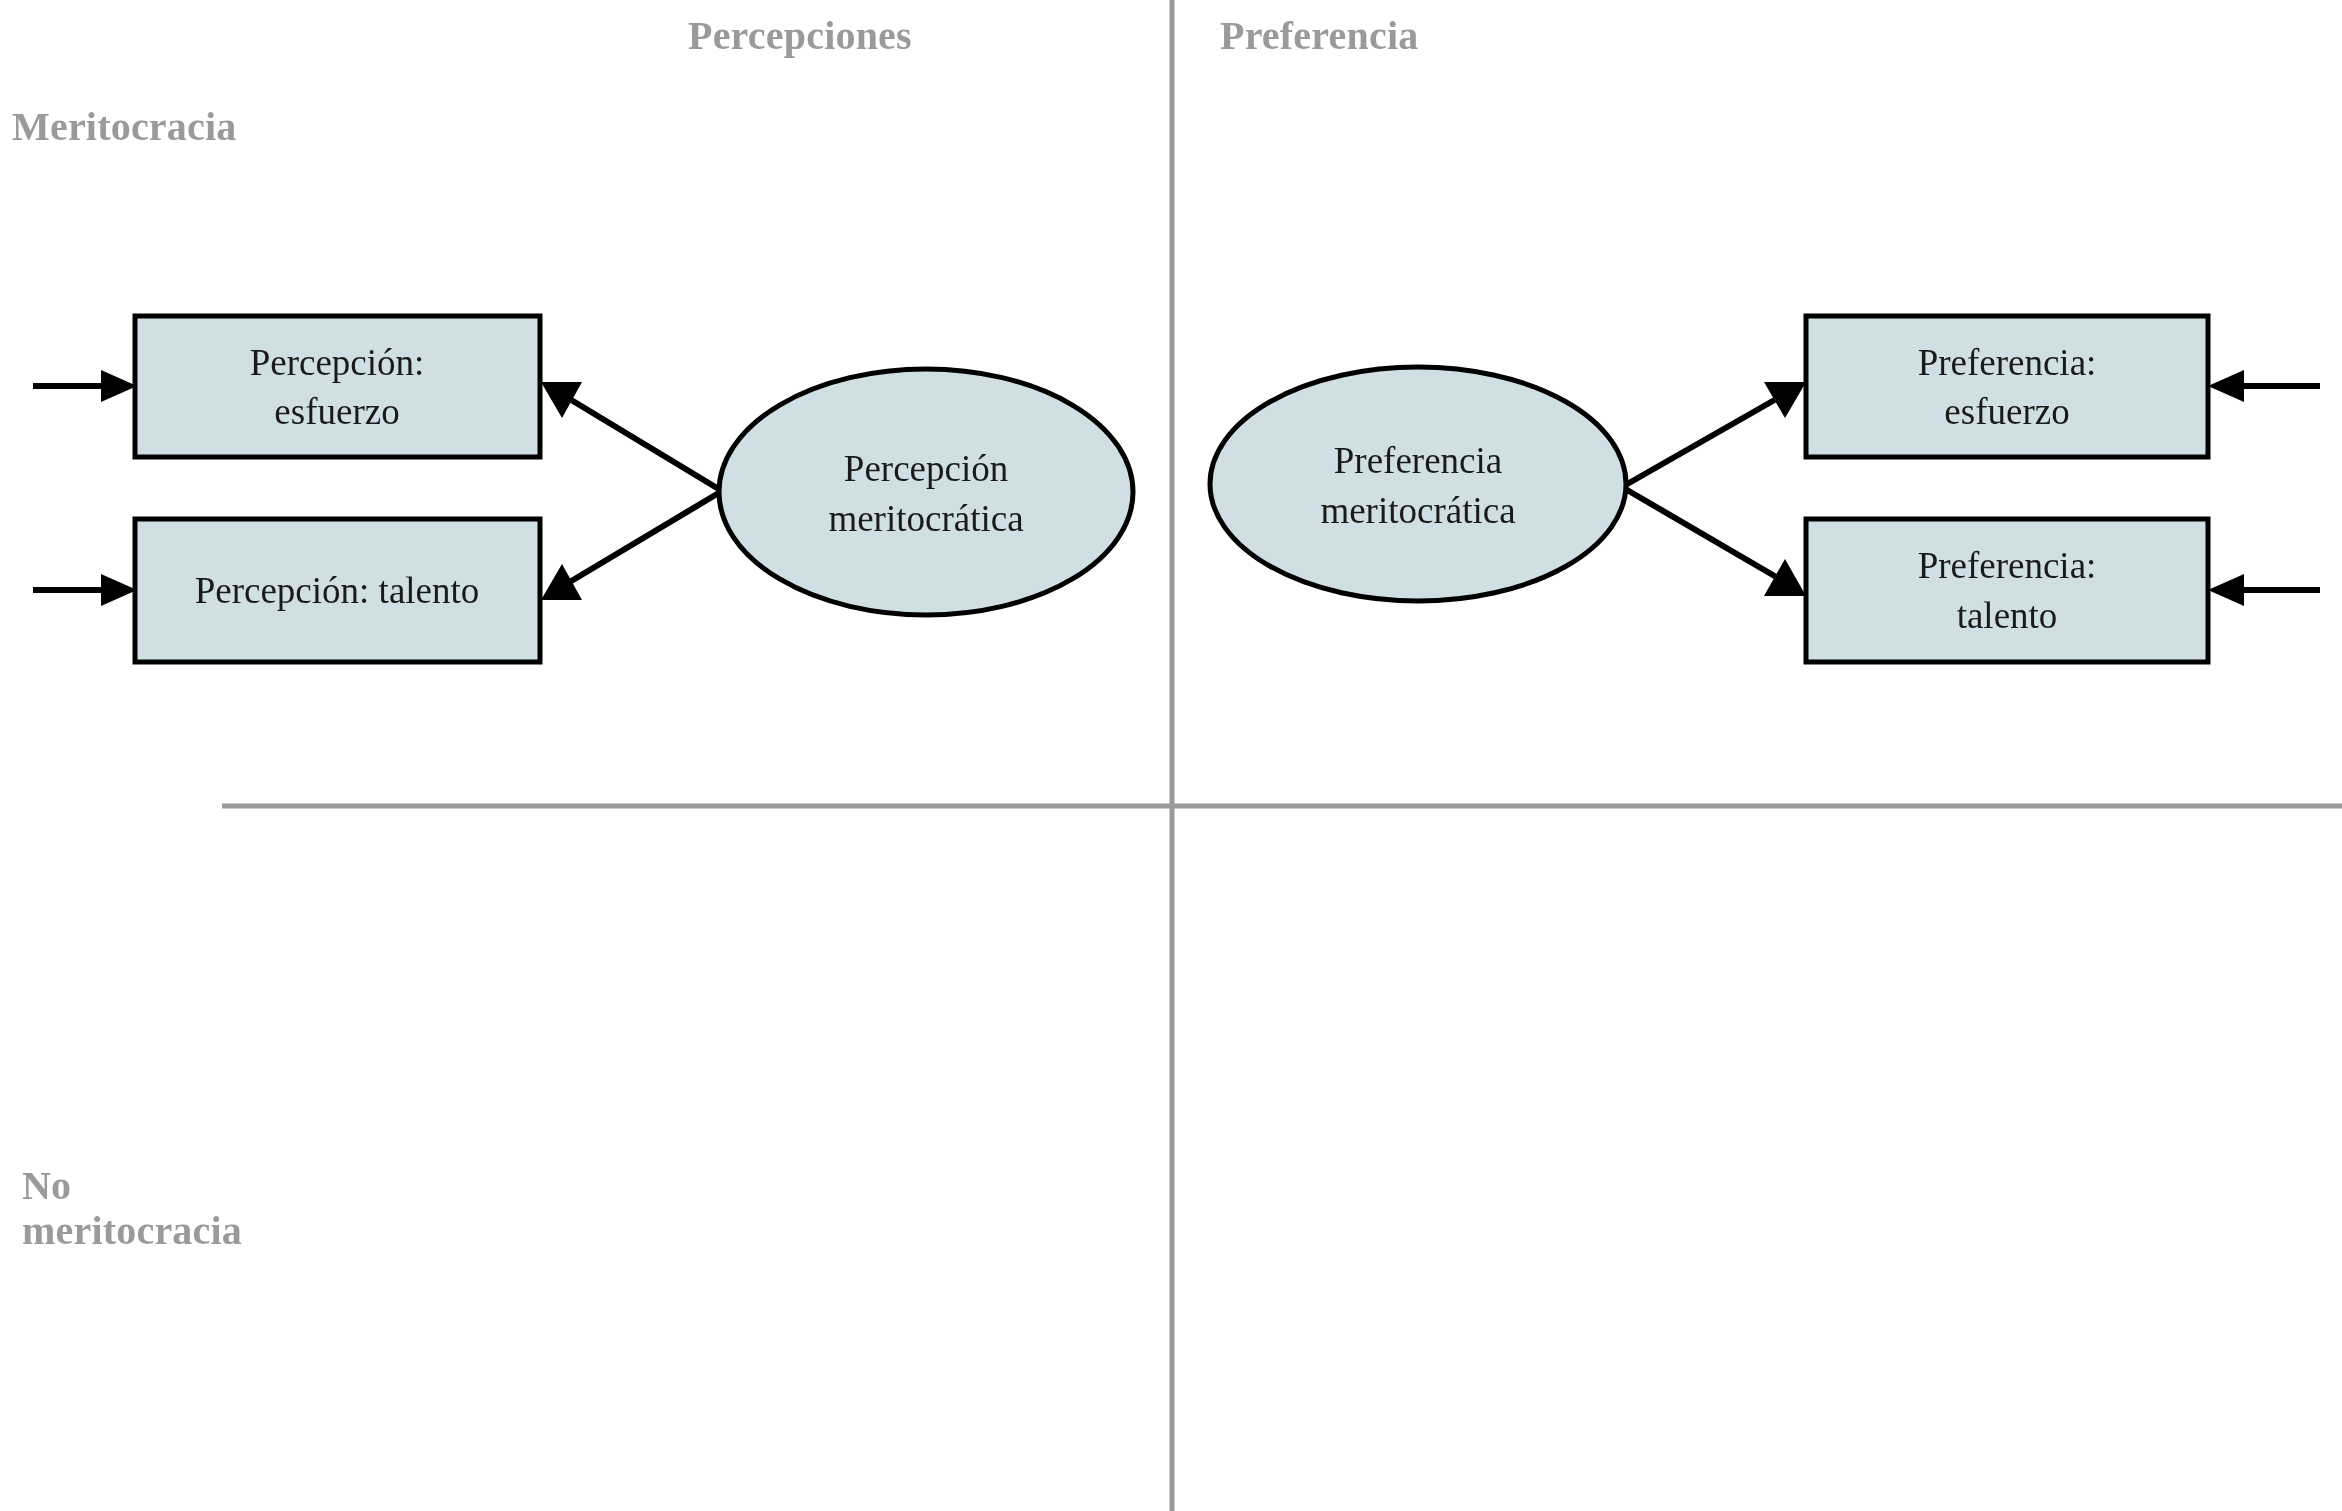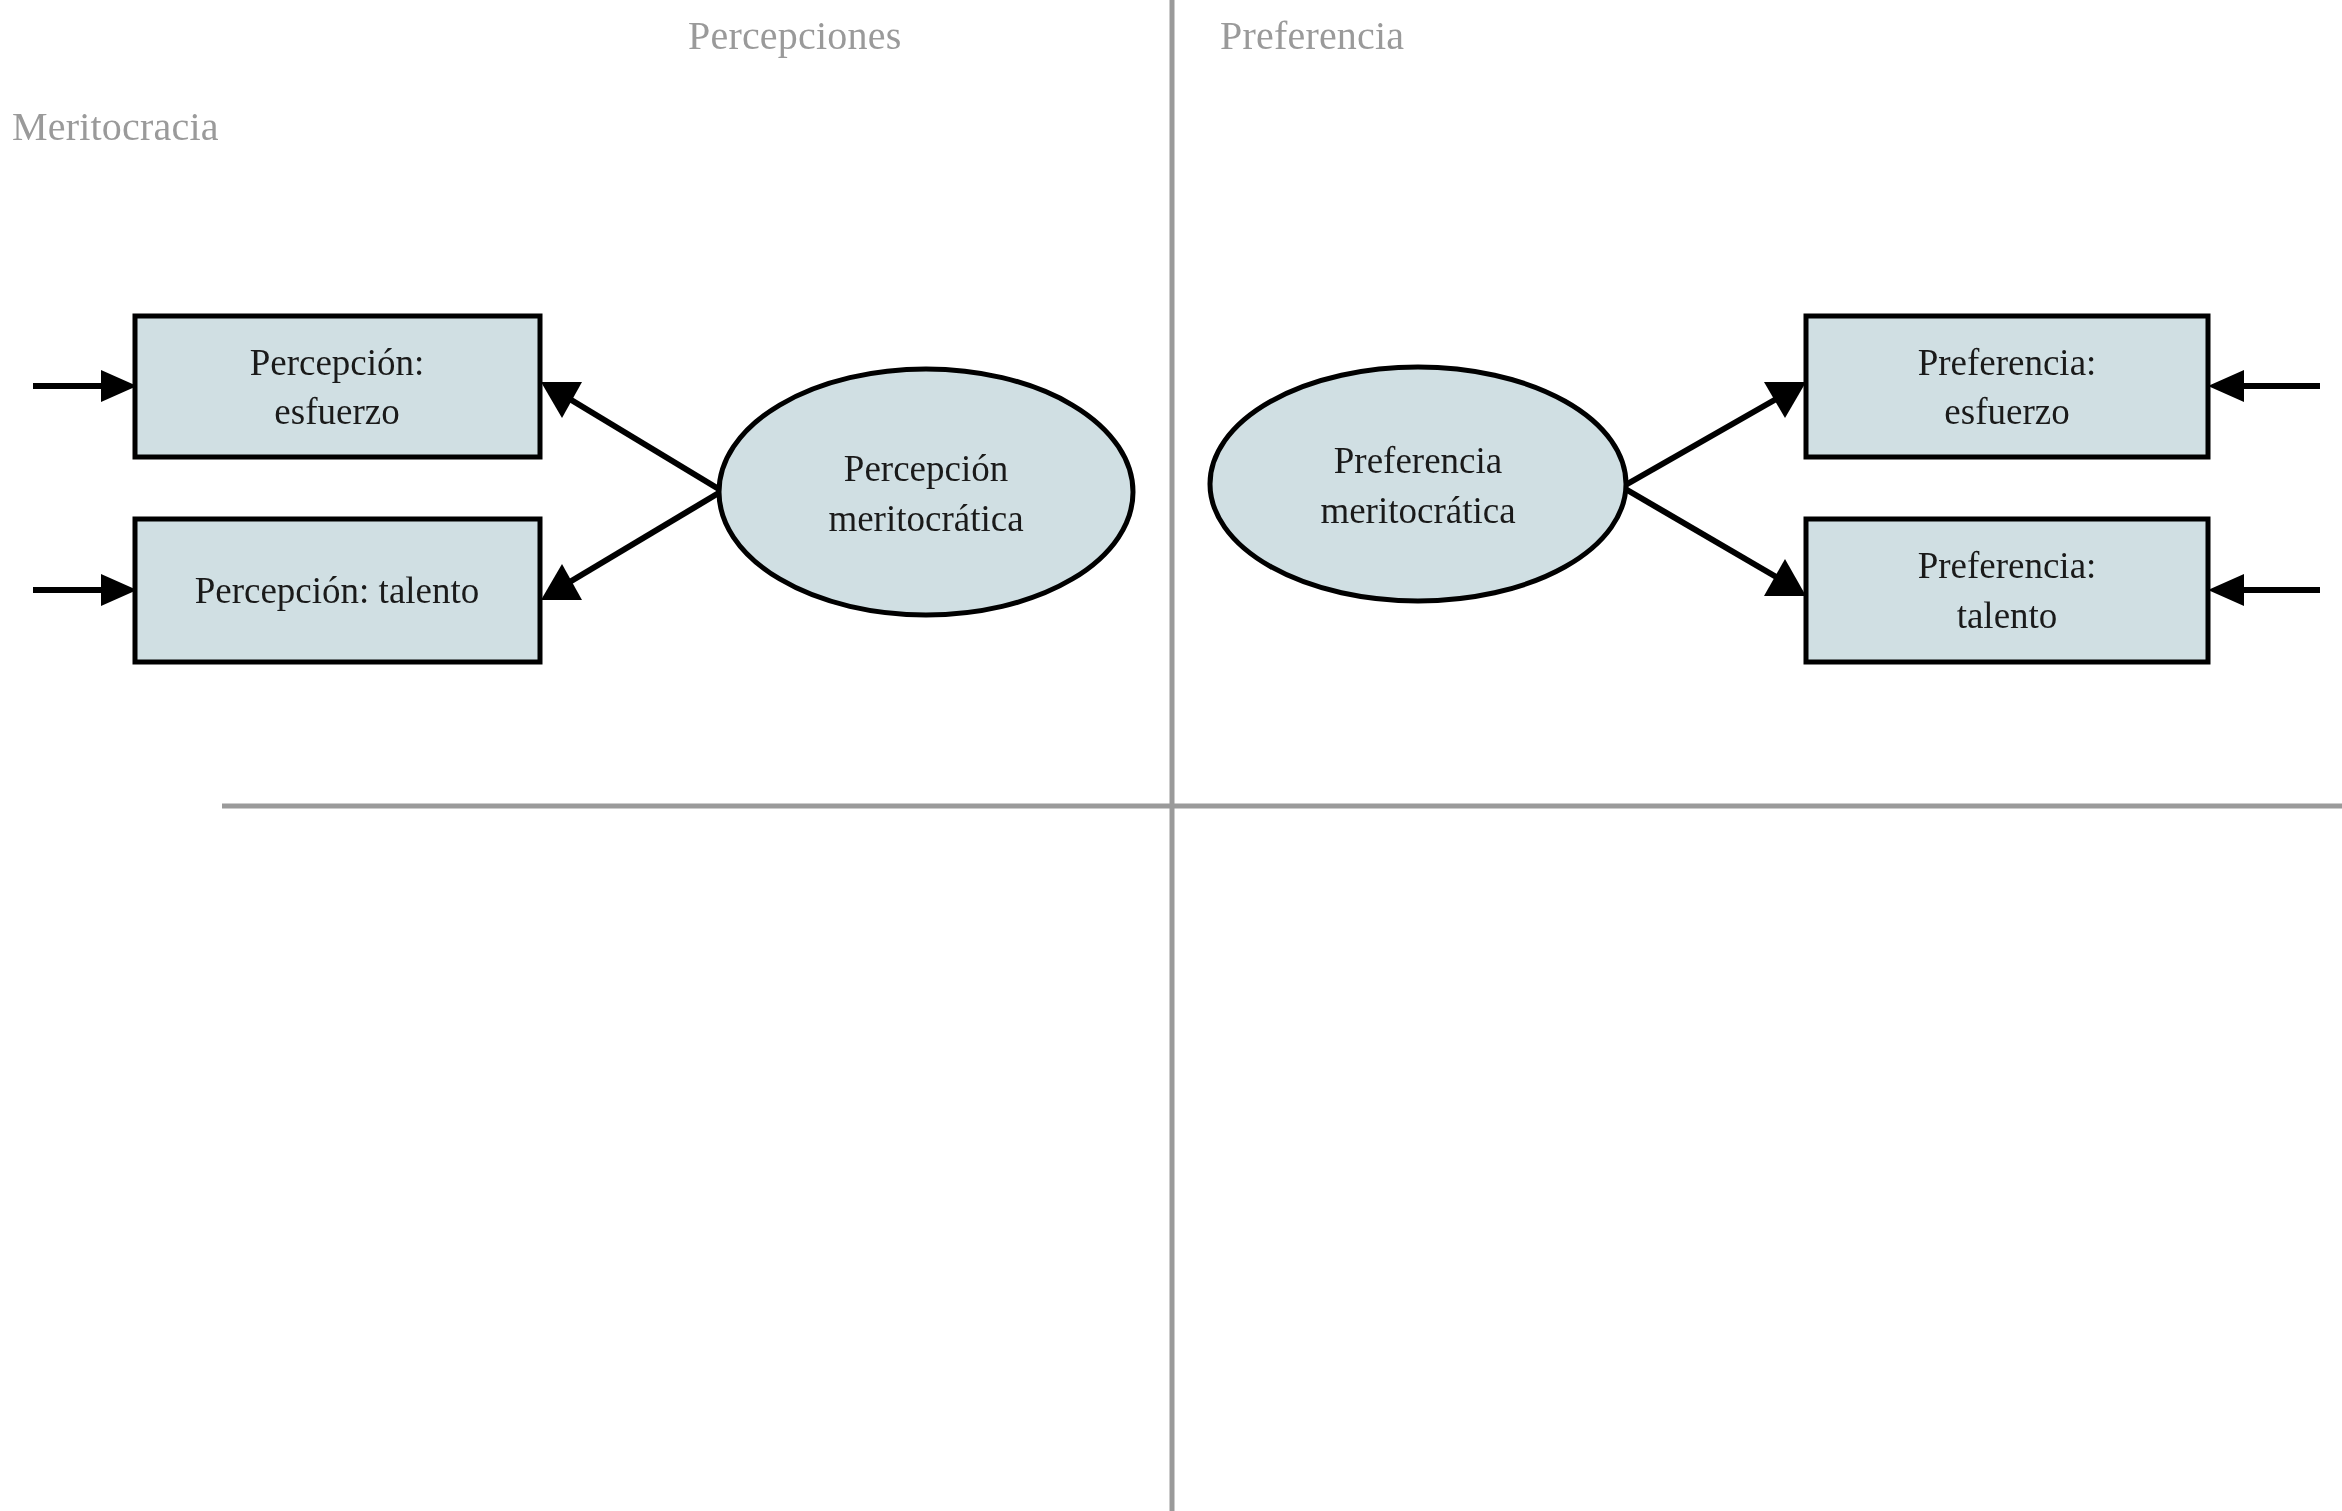--- a/index.html
+++ b/index.html
@@ -19,21 +19,21 @@
     position: absolute;
     top: 0;
     left: 0;
     width: 2342px;
     height: 1511px;
   }
   .quad-label {
     position: absolute;
     color: #9a9a9a;
     font-family: "Liberation Serif", "DejaVu Serif", serif;
-    font-weight: normal;
+    font-weight: bold;
     font-size: 40px;
     line-height: 1.12;
     white-space: pre-line;
     letter-spacing: 0.2px;
   }
   #label-percepciones { left: 688px; top: 14px; }
   #label-preferencias { left: 1220px; top: 14px; }
   #label-meritocracia { left: 12px; top: 105px; }
   #label-no-meritocracia { left: 22px; top: 1164px; }
 
@@ -65,20 +65,22 @@
 <body>
 
 <div id="canvas">
 
   <div class="quad-label" id="label-percepciones">Percepciones</div>
 
   <div class="quad-label" id="label-preferencias">Preferencia</div>
 
   <div class="quad-label" id="label-meritocracia">Meritocracia</div>
 
+  <div class="quad-label" id="label-no-meritocracia">No
+meritocracia</div>
 
   <svg class="layer" viewBox="0 0 2342 1511">
 
     <line class="divider" x1="1172" y1="0" x2="1172" y2="1511"></line>
     <line class="divider" x1="222" y1="806" x2="2342" y2="806"></line>
 
     <g>
       <line class="link" x1="33" y1="386" x2="118" y2="386"></line>
       <polygon class="link-head" points="137,386 101,370 101,402"></polygon>
     </g>

